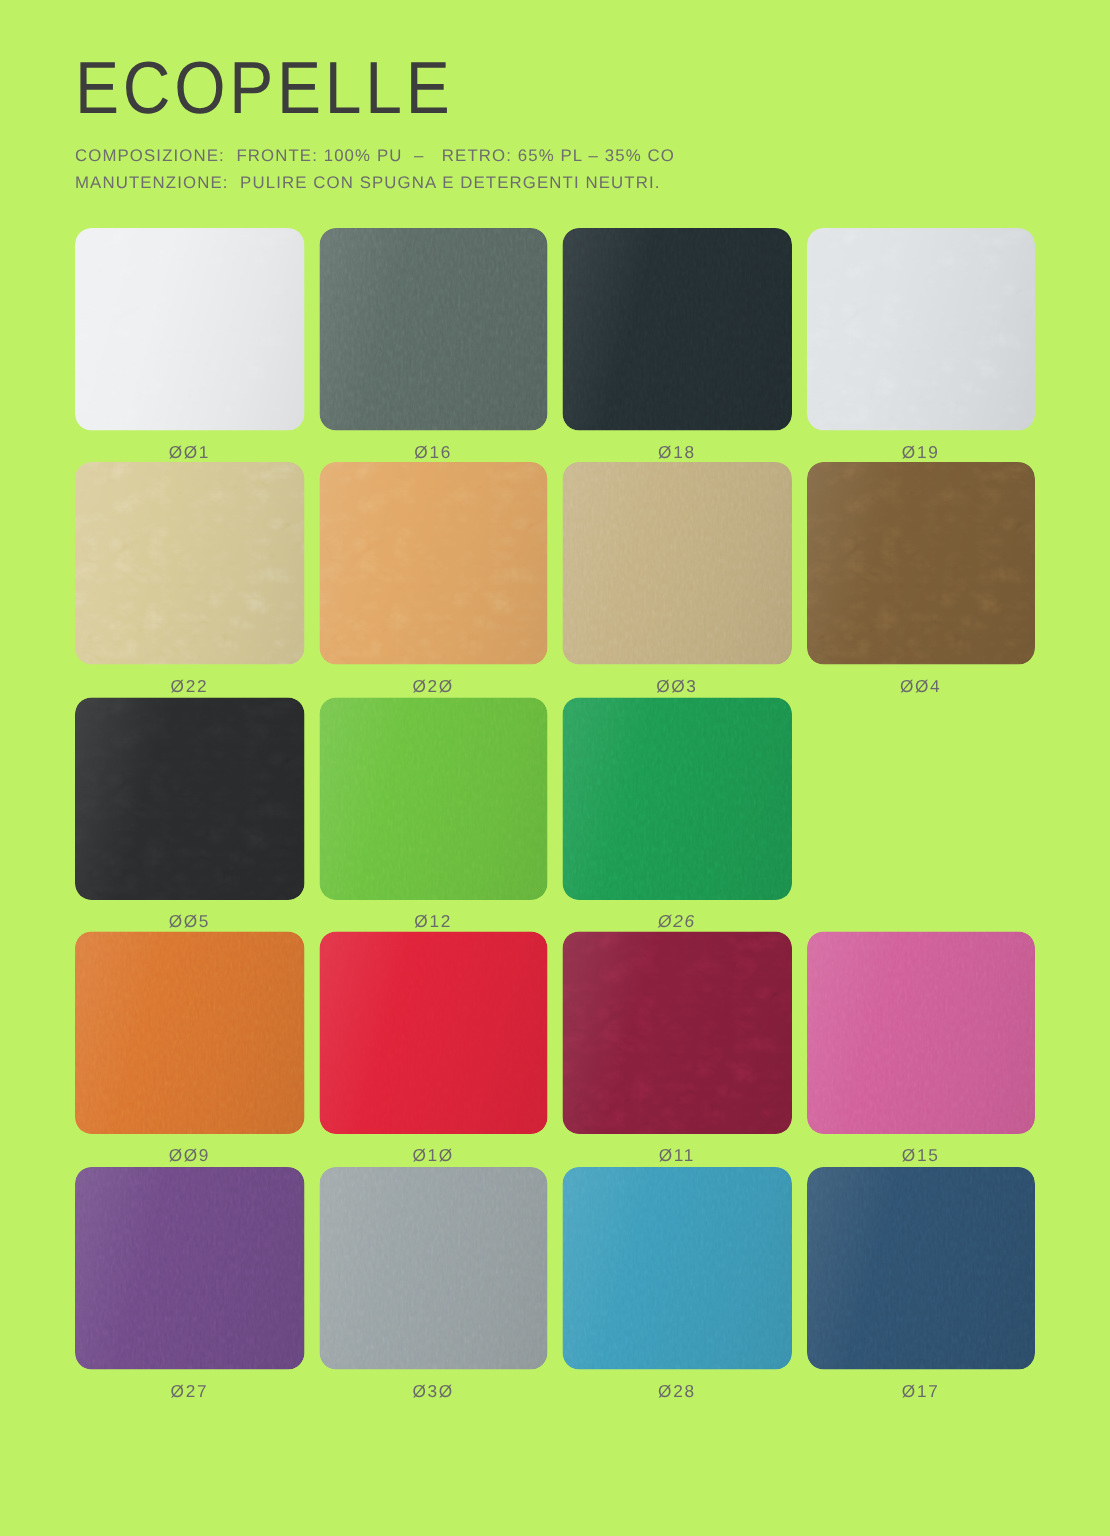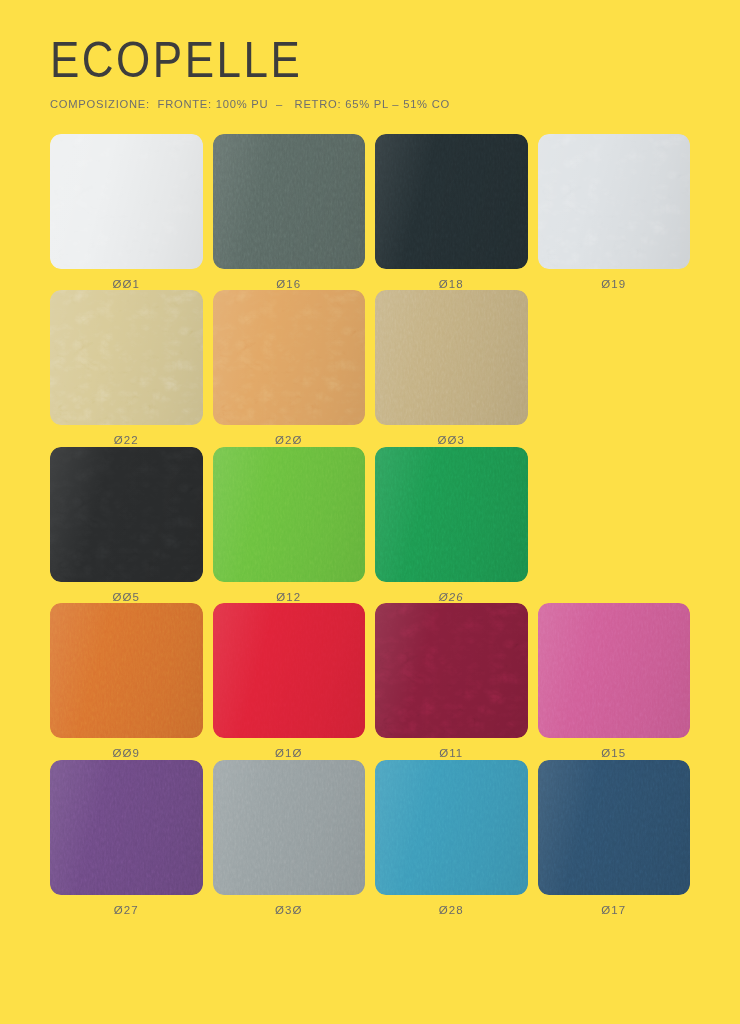--- a/index.html
+++ b/index.html
@@ -11,21 +11,21 @@
     width: 740px;
     height: 1024px;
     font-family: "Liberation Sans", sans-serif;
     color: #5b5b5b;
     overflow: hidden;
   }
   .page {
     position: relative;
     width: 740px;
     height: 1024px;
-    background: #fde047;
+    background: #bef264;
     box-sizing: border-box;
     padding: 0 50px;
   }
 
   
   .header {
     padding-top: 34px;
   }
   .title {
     font-size: 44px;
@@ -126,21 +126,22 @@
       </feComponentTransfer>
     </filter>
   </defs>
 </svg>
 
 <div class="page">
 
   <div class="header">
     <h1 class="title">ECOPELLE</h1>
     <div class="spec-lines">
-      <div class="spec-line">COMPOSIZIONE:  FRONTE: 100% PU  –   RETRO: 65% PL – 51% CO</div>
+      <div class="spec-line">COMPOSIZIONE:  FRONTE: 100% PU  –   RETRO: 65% PL – 35% CO</div>
+      <div class="spec-line">MANUTENZIONE:  PULIRE CON SPUGNA E DETERGENTI NEUTRI.</div>
     </div>
   </div>
 
   <div class="grid">
       <div class="row">
         <div class="cell">
           <div class="swatch">
             <div class="base" style="background: rgb(238, 240, 241);"></div>
             <svg class="grain" preserveAspectRatio="none" style="opacity: 0.3; mix-blend-mode: overlay;">
               <rect x="0" y="0" width="100%" height="100%" filter="url(#grain-coarse)"></rect>
@@ -204,20 +205,30 @@
         <div class="cell">
           <div class="swatch">
             <div class="base" style="background: rgb(197, 178, 133);"></div>
             <svg class="grain" preserveAspectRatio="none" style="opacity: 0.15; mix-blend-mode: overlay;">
               <rect x="0" y="0" width="100%" height="100%" filter="url(#grain-fine)"></rect>
             </svg>
             <div class="shade"></div>
           </div>
           <div class="code" style="color: rgb(106, 106, 106);">ØØ3</div>
         </div>
+        <div class="cell">
+          <div class="swatch">
+            <div class="base" style="background: rgb(125, 96, 57);"></div>
+            <svg class="grain" preserveAspectRatio="none" style="opacity: 0.2; mix-blend-mode: overlay;">
+              <rect x="0" y="0" width="100%" height="100%" filter="url(#grain-coarse)"></rect>
+            </svg>
+            <div class="shade"></div>
+          </div>
+          <div class="code" style="color: rgb(106, 106, 106);">ØØ4</div>
+        </div>
       </div>
       <div class="row">
         <div class="cell">
           <div class="swatch">
             <div class="base" style="background: rgb(43, 45, 46);"></div>
             <svg class="grain" preserveAspectRatio="none" style="opacity: 0.26; mix-blend-mode: overlay;">
               <rect x="0" y="0" width="100%" height="100%" filter="url(#grain-coarse)"></rect>
             </svg>
             <div class="shade"></div>
           </div>

